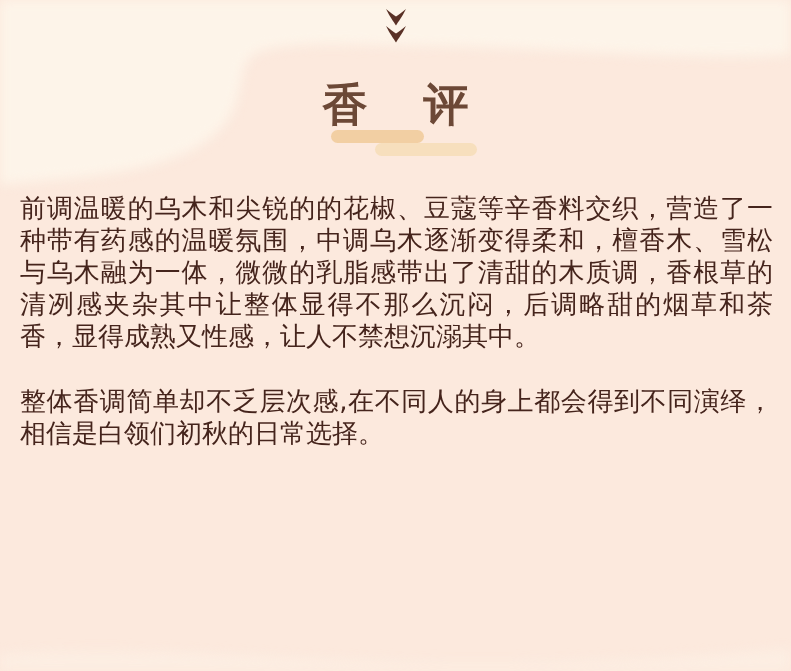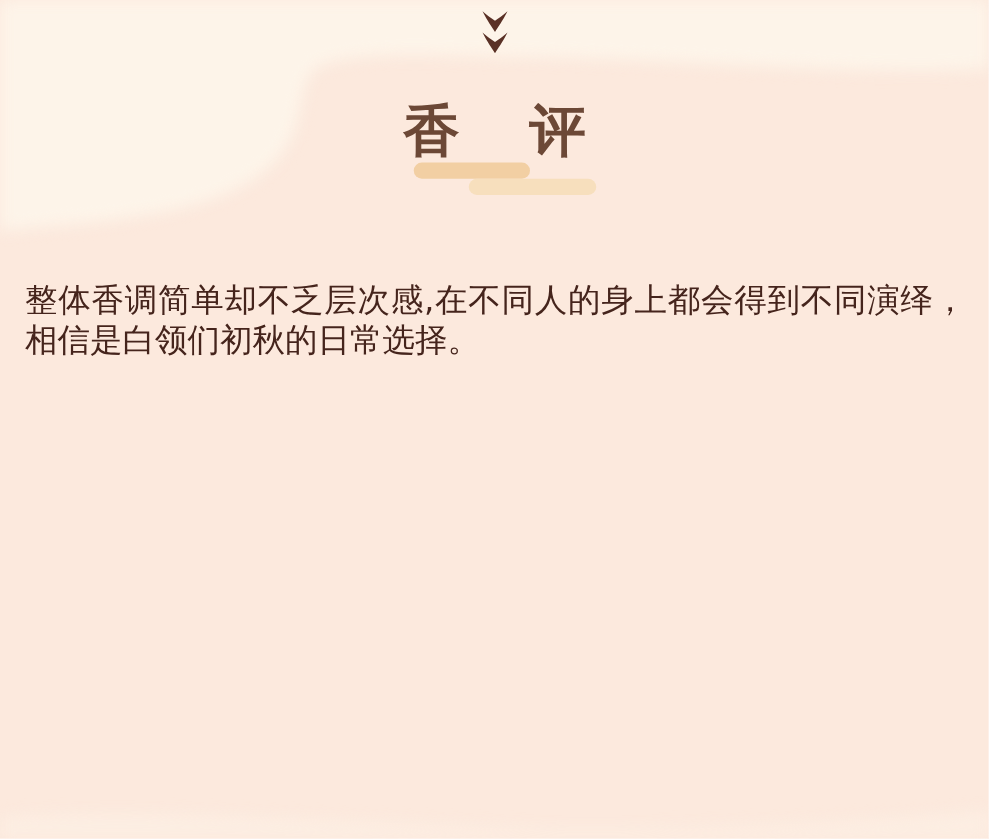--- a/index.html
+++ b/index.html
@@ -110,16 +110,17 @@
 
   <div class="hl-bar dark"></div>
   <div class="hl-bar light"></div>
 
   <h1 class="title" style="margin:0;">
     <span>香</span>
     <span>评</span>
   </h1>
 
   <article class="review">
+    <p>前调温暖的乌木和尖锐的的花椒、豆蔻等辛香料交织，营造了一种带有药感的温暖氛围，中调乌木逐渐变得柔和，檀香木、雪松与乌木融为一体，微微的乳脂感带出了清甜的木质调，香根草的清冽感夹杂其中让整体显得不那么沉闷，后调略甜的烟草和茶香，显得成熟又性感，让人不禁想沉溺其中。</p>
     <p class="last">整体香调简单却不乏层次感,在不同人的身上都会得到不同演绎，相信是白领们初秋的日常选择。</p>
   </article>
 
 </div>
 
 </body></html>

